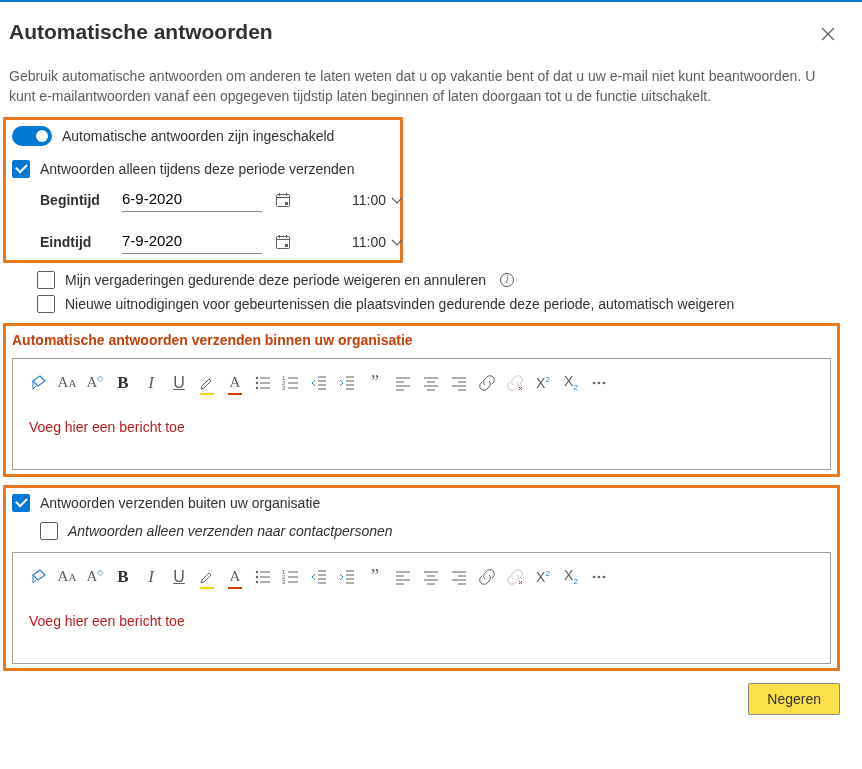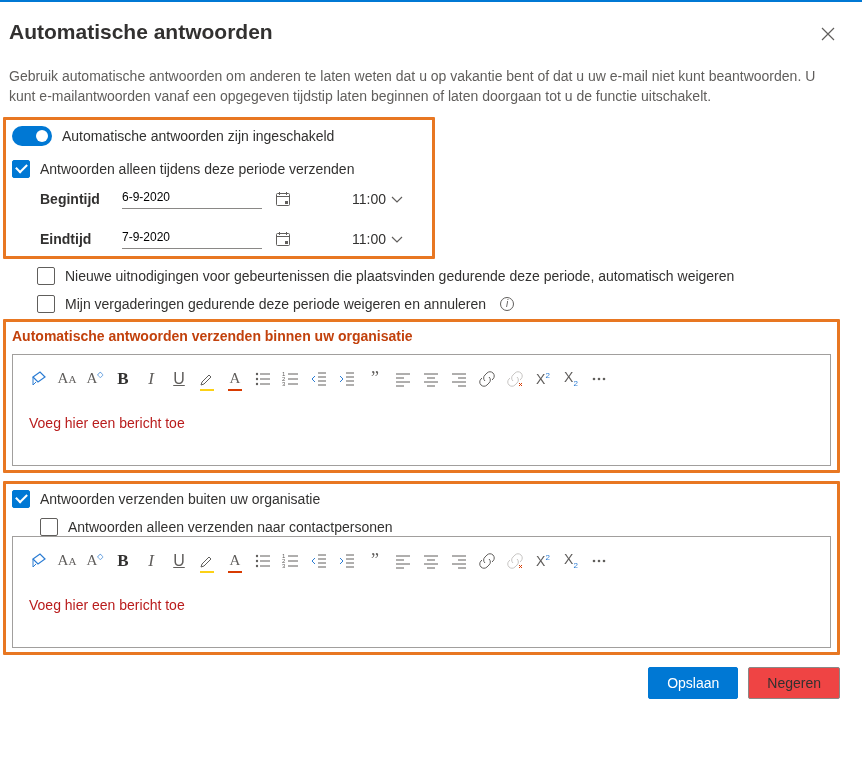--- a/index.html
+++ b/index.html
@@ -104,21 +104,21 @@
     row-gap: 18px;
     column-gap: 0;
     margin-top: 4px;
     margin-bottom: 2px;
   }
   .time-label { color: #323130; font-weight: 600; font-size: 14px; }
   .date-input {
     border: none;
     border-bottom: 1px solid #8a8886;
     padding: 2px 0 4px 0;
-    font-size: 12px;
+    font-size: 15px;
     width: 140px;
   }
   .picker-icon, .chevron-icon {
     width: 22px; height: 22px;
     display: flex; align-items: center; justify-content: center;
     cursor: pointer;
     color: #605e5c;
   }
   .picker-icon svg, .chevron-icon svg { width: 16px; height: 16px; }
   .time-val { color: #323130; margin-left: 24px; }
@@ -186,40 +186,40 @@
     cursor: pointer;
     border-radius: 2px;
     text-align: center;
   }
   .btn-primary {
     background: #0078d4;
     color: #fff;
     border: 1px solid #0078d4;
   }
   .btn-secondary {
-    background: #ef4444;
+    background: #fde047;
     color: #323130;
     border: 1px solid #8a8886;
   }
 </style>
 </head>
 <body>
 
 <div class="dialog">
   <div class="close-btn">
     <svg viewBox="0 0 16 16">
         <path d="M2 2 L14 14 M14 2 L2 14" stroke="currentColor" stroke-width="1.2" fill="none"></path>
       </svg>
   </div>
 
   <h1 class="dialog-title">Automatische antwoorden</h1>
 
   <div class="intro">Gebruik automatische antwoorden om anderen te laten weten dat u op vakantie bent of dat u uw e-mail niet kunt beantwoorden. U kunt e-mailantwoorden vanaf een opgegeven tijdstip laten beginnen of laten doorgaan tot u de functie uitschakelt.</div>
 
-  <div class="hl" style="width:432px;">
+  <div class="hl" style="width:400px;">
     <div class="toggle-row">
       <div class="toggle"></div>
       <span>Automatische antwoorden zijn ingeschakeld</span>
     </div>
 
     <div class="chk-row">
       <div class="chk checked"></div>
       <span>Antwoorden alleen tijdens deze periode verzenden</span>
     </div>
 
@@ -253,29 +253,29 @@
       <div></div>
       <div class="time-val">11:00</div>
       <div class="chevron-icon">
         <svg viewBox="0 0 16 16">
             <path d="M3 6 L8 11 L13 6" stroke="currentColor" stroke-width="1.2" fill="none"></path>
           </svg>
       </div>
     </div>
   </div>
 
-  <div class="chk-row chk-row-indent">
-    <div class="chk"></div>
-    <span>Nieuwe uitnodigingen voor gebeurtenissen die plaatsvinden gedurende deze periode, automatisch weigeren</span>
-  </div>
   <div class="chk-row chk-row-indent" style="margin-bottom:6px;">
     <div class="chk"></div>
     <span>Mijn vergaderingen gedurende deze periode weigeren en annuleren</span>
     <span class="info-icon">i</span>
   </div>
+  <div class="chk-row chk-row-indent">
+    <div class="chk"></div>
+    <span>Nieuwe uitnodigingen voor gebeurtenissen die plaatsvinden gedurende deze periode, automatisch weigeren</span>
+  </div>
 
   <div class="hl" style="margin-left:-6px;">
     <div class="sec-header">Automatische antwoorden verzenden binnen uw organisatie</div>
     <div class="editor-box">
       <div class="toolbar" id="tb1">
           <div class="tb-btn">
             <svg viewBox="0 0 18 18">
               <path d="M3 7 L10 2 L15 7 L8 12 Z" fill="none" stroke="#2b7cd3" stroke-width="1.2"></path>
               <path d="M3 7 L3 15 L6 12" stroke="#2b7cd3" fill="none"></path>
             </svg>
@@ -378,21 +378,21 @@
         </div>
       <div class="editor-content">Voeg hier een bericht toe</div>
     </div>
   </div>
 
   <div class="hl" style="margin-left:-6px;">
     <div class="chk-row" style="text-align:center;">
       <div class="chk checked"></div>
       <span>Antwoorden verzenden buiten uw organisatie</span>
     </div>
-    <div class="chk-row chk-row-indent" style="margin-bottom:0;">
+    <div class="chk-row chk-row-indent" style="margin-bottom:12px;font-style:italic;">
       <div class="chk"></div>
       <span>Antwoorden alleen verzenden naar contactpersonen</span>
     </div>
     <div class="editor-box">
       <div class="toolbar" id="tb2">
           <div class="tb-btn">
             <svg viewBox="0 0 18 18">
               <path d="M3 7 L10 2 L15 7 L8 12 Z" fill="none" stroke="#2b7cd3" stroke-width="1.2"></path>
               <path d="M3 7 L3 15 L6 12" stroke="#2b7cd3" fill="none"></path>
             </svg>
@@ -491,16 +491,15 @@
               <circle cx="9" cy="9" r="1.3" fill="#605e5c"></circle>
               <circle cx="14" cy="9" r="1.3" fill="#605e5c"></circle>
             </svg>
           </div>
         </div>
       <div class="editor-content">Voeg hier een bericht toe</div>
     </div>
   </div>
 
   <div class="footer">
-    <div class="btn btn-primary">Opslaan</div>
     <div class="btn btn-secondary">Negeren</div>
   </div>
 </div>
 
 </body></html>

